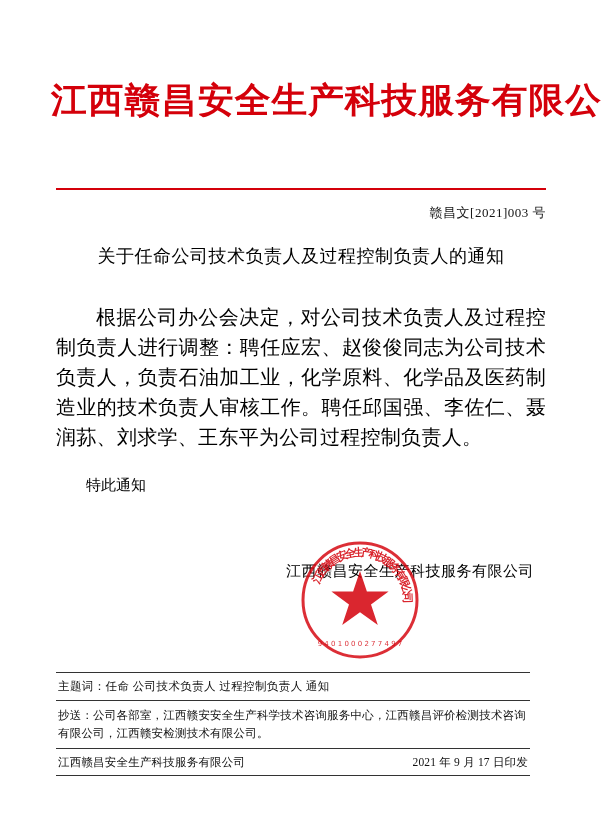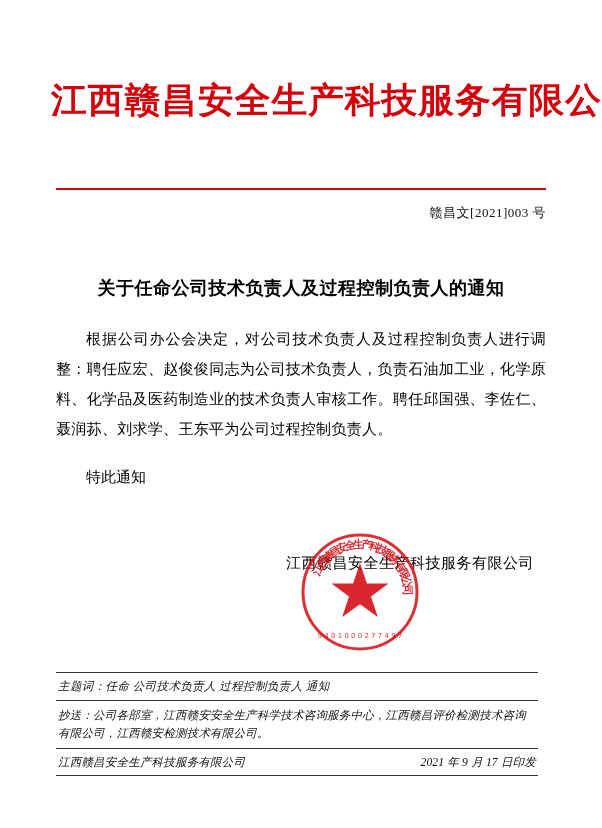--- a/index.html
+++ b/index.html
@@ -50,32 +50,32 @@
   .doc-number {
     margin-top: 14px;
     text-align: right;
     font-size: 13px;
     color: #111;
     letter-spacing: 0.5px;
   }
 
   
   .doc-title {
-    margin-top: 54px;
+    margin-top: 22px;
     text-align: center;
     font-size: 18px;
-    font-weight: bold;
+    font-weight: normal;
     color: #000;
     letter-spacing: 0.5px;
   }
 
   
   .body-text {
-    margin-top: 24px;
-    font-size: 15px;
+    margin-top: 34px;
+    font-size: 20px;
     line-height: 30px;
     color: #000;
     text-align: justify;
     letter-spacing: 0.3px;
   }
   .body-text p {
     margin: 0;
     text-indent: 2em;
   }
   .notice-line {
@@ -112,26 +112,25 @@
     width: 124px;
     height: 124px;
     pointer-events: none;
   }
   .seal svg { display: block; }
 
   
   .footer {
     position: absolute;
     left: 56px;
-    right: 64px;
+    right: 72px;
     bottom: 52px;
     font-size: 11.5px;
     color: #111;
     line-height: 17px;
-    font-style: italic;
   }
   .footer .rule {
     height: 1px;
     background: #333;
     margin: 0;
   }
   .footer .kw {
     padding: 5px 2px 5px 2px;
     letter-spacing: 0.4px;
   }

